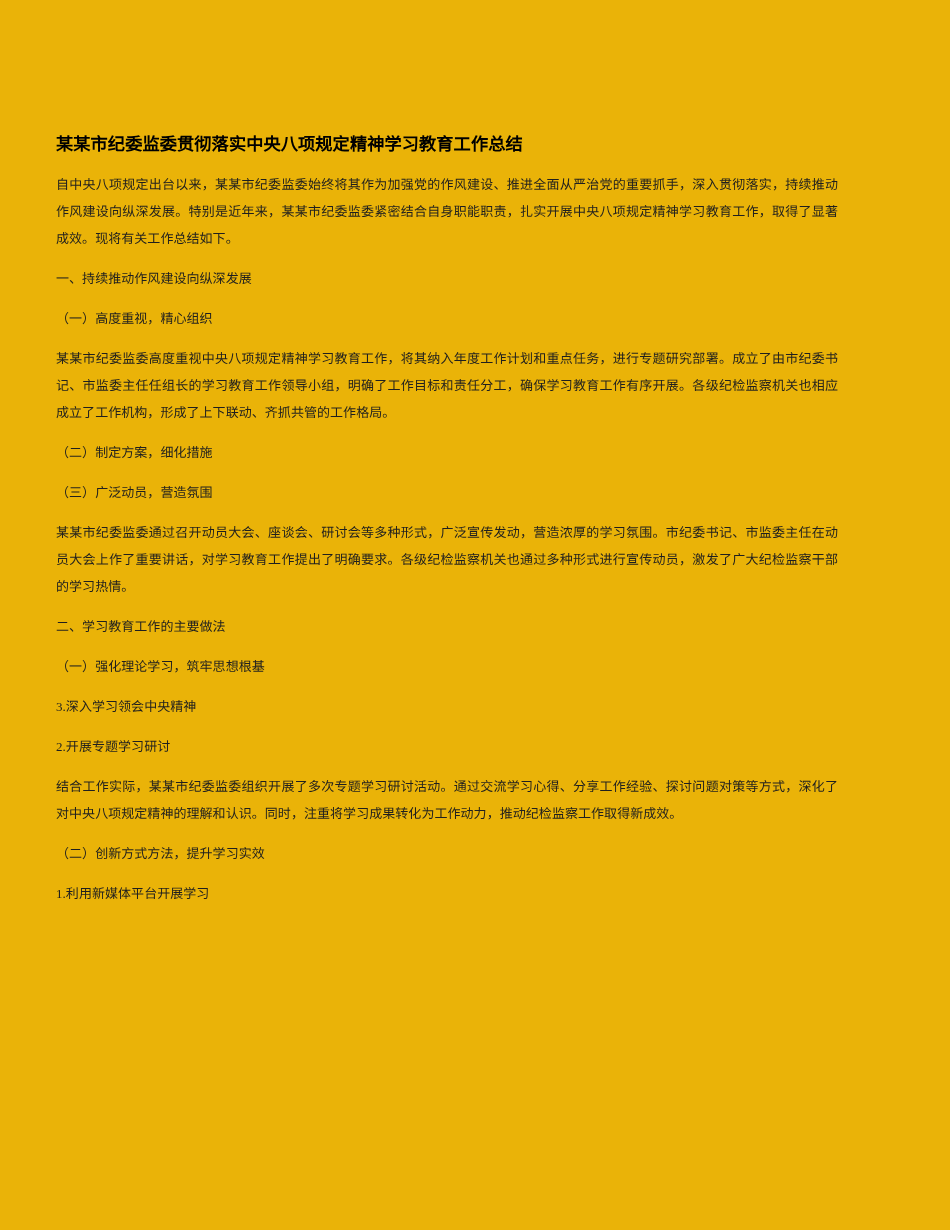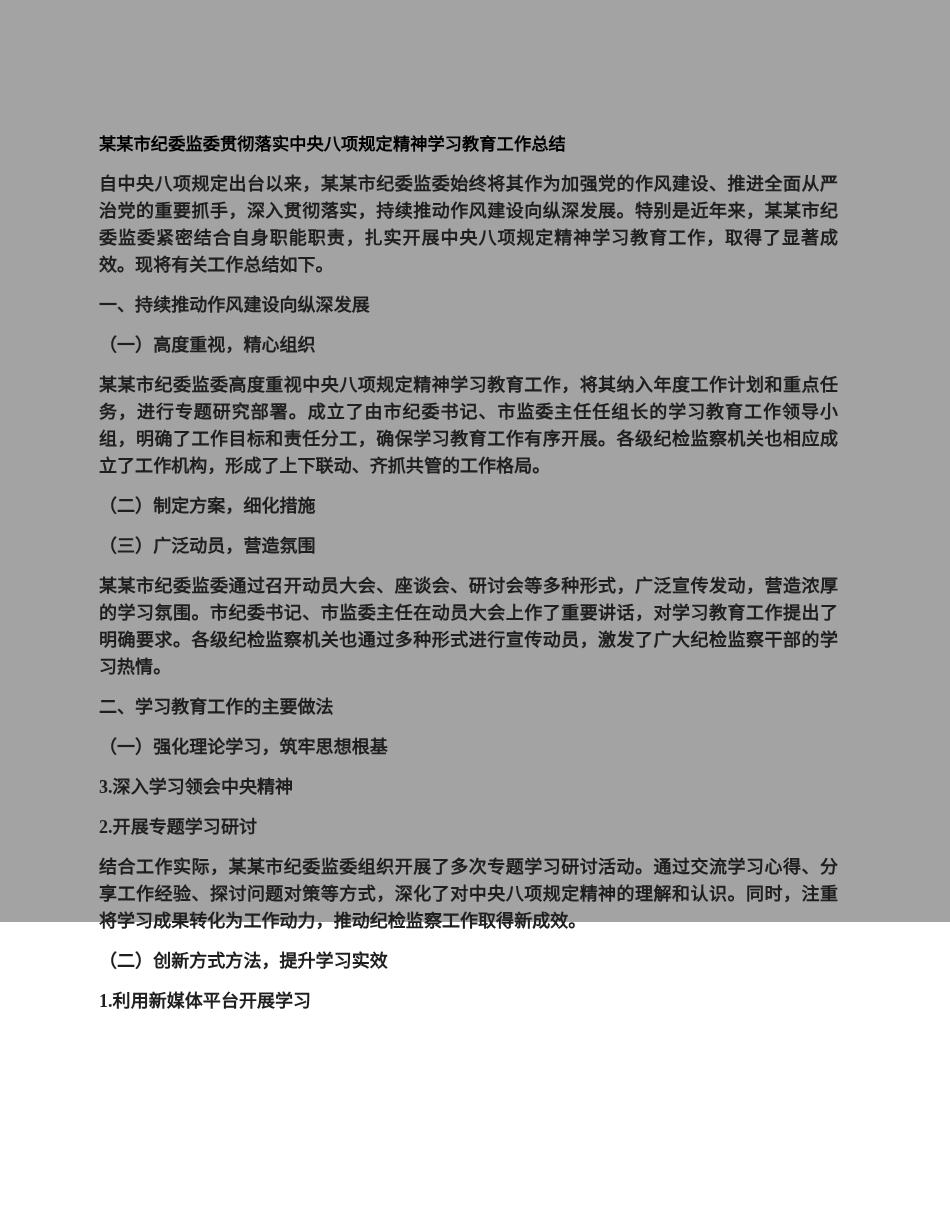--- a/index.html
+++ b/index.html
@@ -12,42 +12,41 @@
     width: 950px;
     height: 1230px;
     overflow: hidden;
     font-family: "Liberation Serif", "DejaVu Serif", serif;
     color: #1a1a1a;
     -webkit-font-smoothing: antialiased;
   }
   .page {
     box-sizing: border-box;
     width: 950px;
-    height: 922px;
-    padding: 131px 112px 0 99px;
-    background: #a3a3a3;
+    height: 1230px;
+    padding: 131px 112px 0 56px;
+    background: #eab308;
   }
   .doc-title {
     font-size: 17.2px;
     font-weight: bold;
     line-height: 27px;
     margin: 0 0 13px 0;
     letter-spacing: 0.1px;
     color: #000000;
     text-align: left;
   }
   .block {
-    font-size: 18px;
+    font-size: 13px;
     line-height: 27px;
     margin: 8px 0 13px 0;
     text-align: justify;
     text-justify: inter-ideograph;
     letter-spacing: 0.05px;
     color: #1f1f1f;
-    font-weight: bold;
   }
   .block.heading-l1 {
     text-indent: 0;
   }
   .block.heading-l2 {
     text-indent: 0;
   }
   .block.heading-l3 {
     text-indent: 0;
   }

